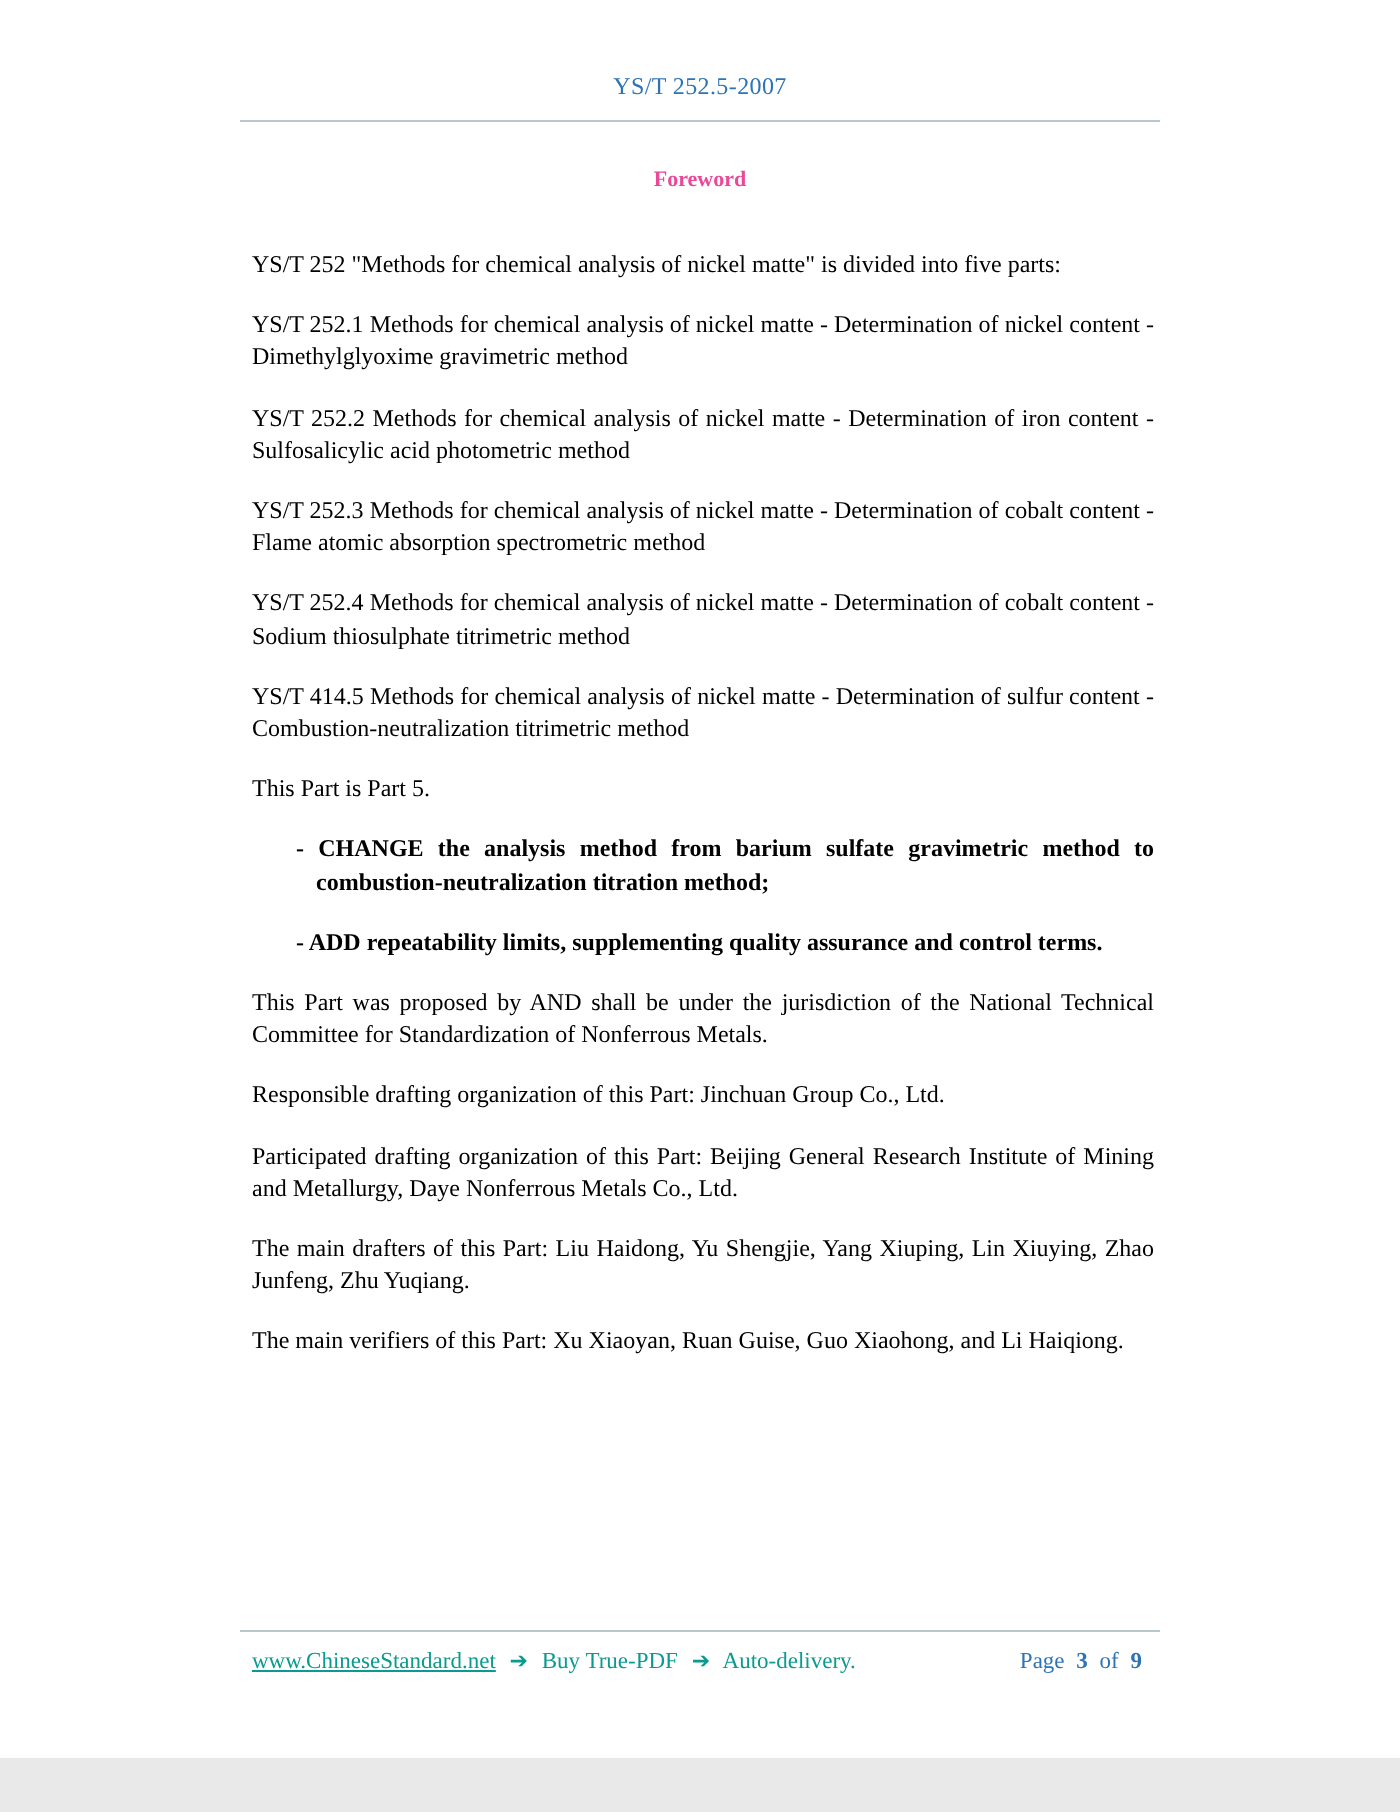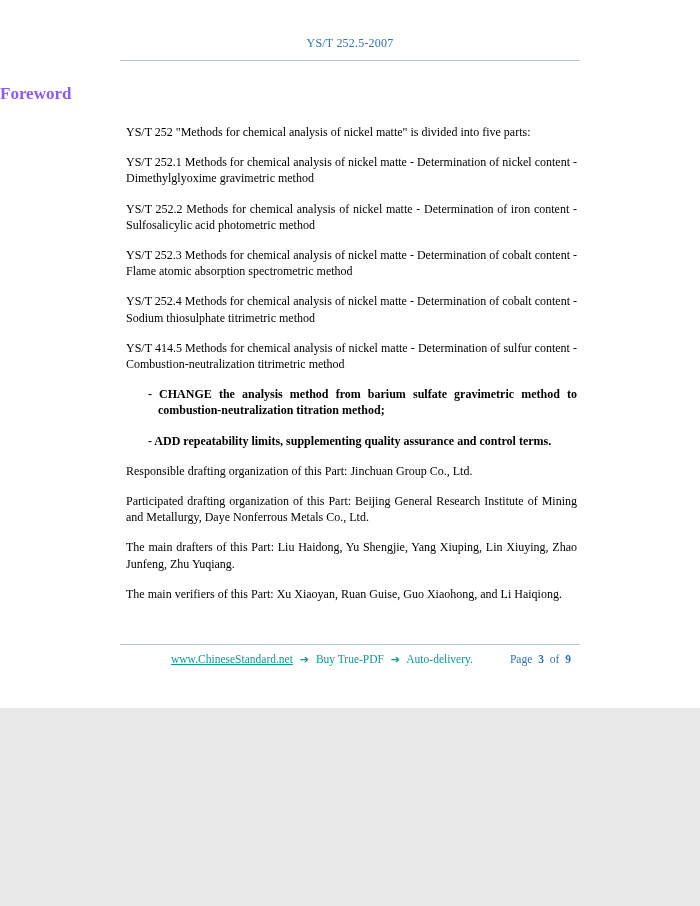--- a/index.html
+++ b/index.html
@@ -4,21 +4,21 @@
 <style>
   * { margin: 0; padding: 0; box-sizing: border-box; }
   html, body { background: #e9e9e9; }
   body {
     width: 700px; height: 906px;
     font-family: "Liberation Serif", serif;
     position: relative;
   }
   .page {
     position: absolute; top: 0; left: 0;
-    width: 700px; height: 708px;
+    width: 700px; height: 879px;
     background: #ffffff;
     overflow: hidden;
   }
   
   .header {
     position: absolute; top: 36px; left: 120px; width: 460px;
     text-align: center;
   }
   .header-text {
     color: var(--header_blue, #2e74b5);
@@ -27,22 +27,23 @@
   }
   .rule {
     border: none;
     border-top: 1px solid var(--rule_gray, #b9c6cd);
     height: 0;
   }
   .header .rule { margin-top: 9px; }
   
   .title {
     position: absolute; top: 84px; left: 0; width: 700px;
-    font-size: 17px; font-weight: bold;
-    color: #8b5cf6;
+    text-align: center;
+    font-size: 11px; font-weight: bold;
+    color: #ec4899;
   }
   
   .body-col {
     position: absolute; top: 124px; left: 126px; width: 451px;
     font-size: 12px; line-height: 16.2px;
     color: #000;
   }
   .para {
     text-align: justify;
     margin-bottom: 14px;
@@ -54,21 +55,20 @@
   }
   
   .footer {
     position: absolute; left: 120px; bottom: 42px; width: 460px;
   }
   .footer .rule { margin-bottom: 8px; }
   .footer-row {
     display: flex; justify-content: space-between; align-items: baseline;
     padding: 0 6px 0 6px;
     font-size: 11.5px;
-    margin-left: 45px;
   }
   .footer-left { color: var(--footer_teal, #0a9a8f); }
   .footer-left a {
     color: var(--footer_teal, #0a9a8f);
     text-decoration: underline;
     cursor: pointer;
   }
   .footer-left .arrow { margin: 0 4px; font-size: 11px; }
   .footer-right { color: var(--header_blue, #2e74b5); text-align: center; }
   .footer-right b { font-weight: bold; margin: 0 3px; }
@@ -85,22 +85,24 @@
 
   <h1 class="title">Foreword</h1>
 
   <div class="body-col">
     <p class="para">YS/T 252 "Methods for chemical analysis of nickel matte" is divided into five parts:</p>
     <p class="para">YS/T 252.1 Methods for chemical analysis of nickel matte - Determination of nickel content - Dimethylglyoxime gravimetric method</p>
     <p class="para">YS/T 252.2 Methods for chemical analysis of nickel matte - Determination of iron content - Sulfosalicylic acid photometric method</p>
     <p class="para">YS/T 252.3 Methods for chemical analysis of nickel matte - Determination of cobalt content - Flame atomic absorption spectrometric method</p>
     <p class="para">YS/T 252.4 Methods for chemical analysis of nickel matte - Determination of cobalt content - Sodium thiosulphate titrimetric method</p>
     <p class="para">YS/T 414.5 Methods for chemical analysis of nickel matte - Determination of sulfur content - Combustion-neutralization titrimetric method</p>
+    <p class="para">This Part is Part 5.</p>
     <p class="para list">- CHANGE the analysis method from barium sulfate gravimetric method to combustion-neutralization titration method;</p>
     <p class="para list">- ADD repeatability limits, supplementing quality assurance and control terms.</p>
+    <p class="para">This Part was proposed by AND shall be under the jurisdiction of the National Technical Committee for Standardization of Nonferrous Metals.</p>
     <p class="para">Responsible drafting organization of this Part: Jinchuan Group Co., Ltd.</p>
     <p class="para">Participated drafting organization of this Part: Beijing General Research Institute of Mining and Metallurgy, Daye Nonferrous Metals Co., Ltd.</p>
     <p class="para">The main drafters of this Part: Liu Haidong, Yu Shengjie, Yang Xiuping, Lin Xiuying, Zhao Junfeng, Zhu Yuqiang.</p>
     <p class="para">The main verifiers of this Part: Xu Xiaoyan, Ruan Guise, Guo Xiaohong, and Li Haiqiong.</p>
   </div>
 
   <div class="footer">
     <hr class="rule">
     <div class="footer-row">
       <span class="footer-left">

